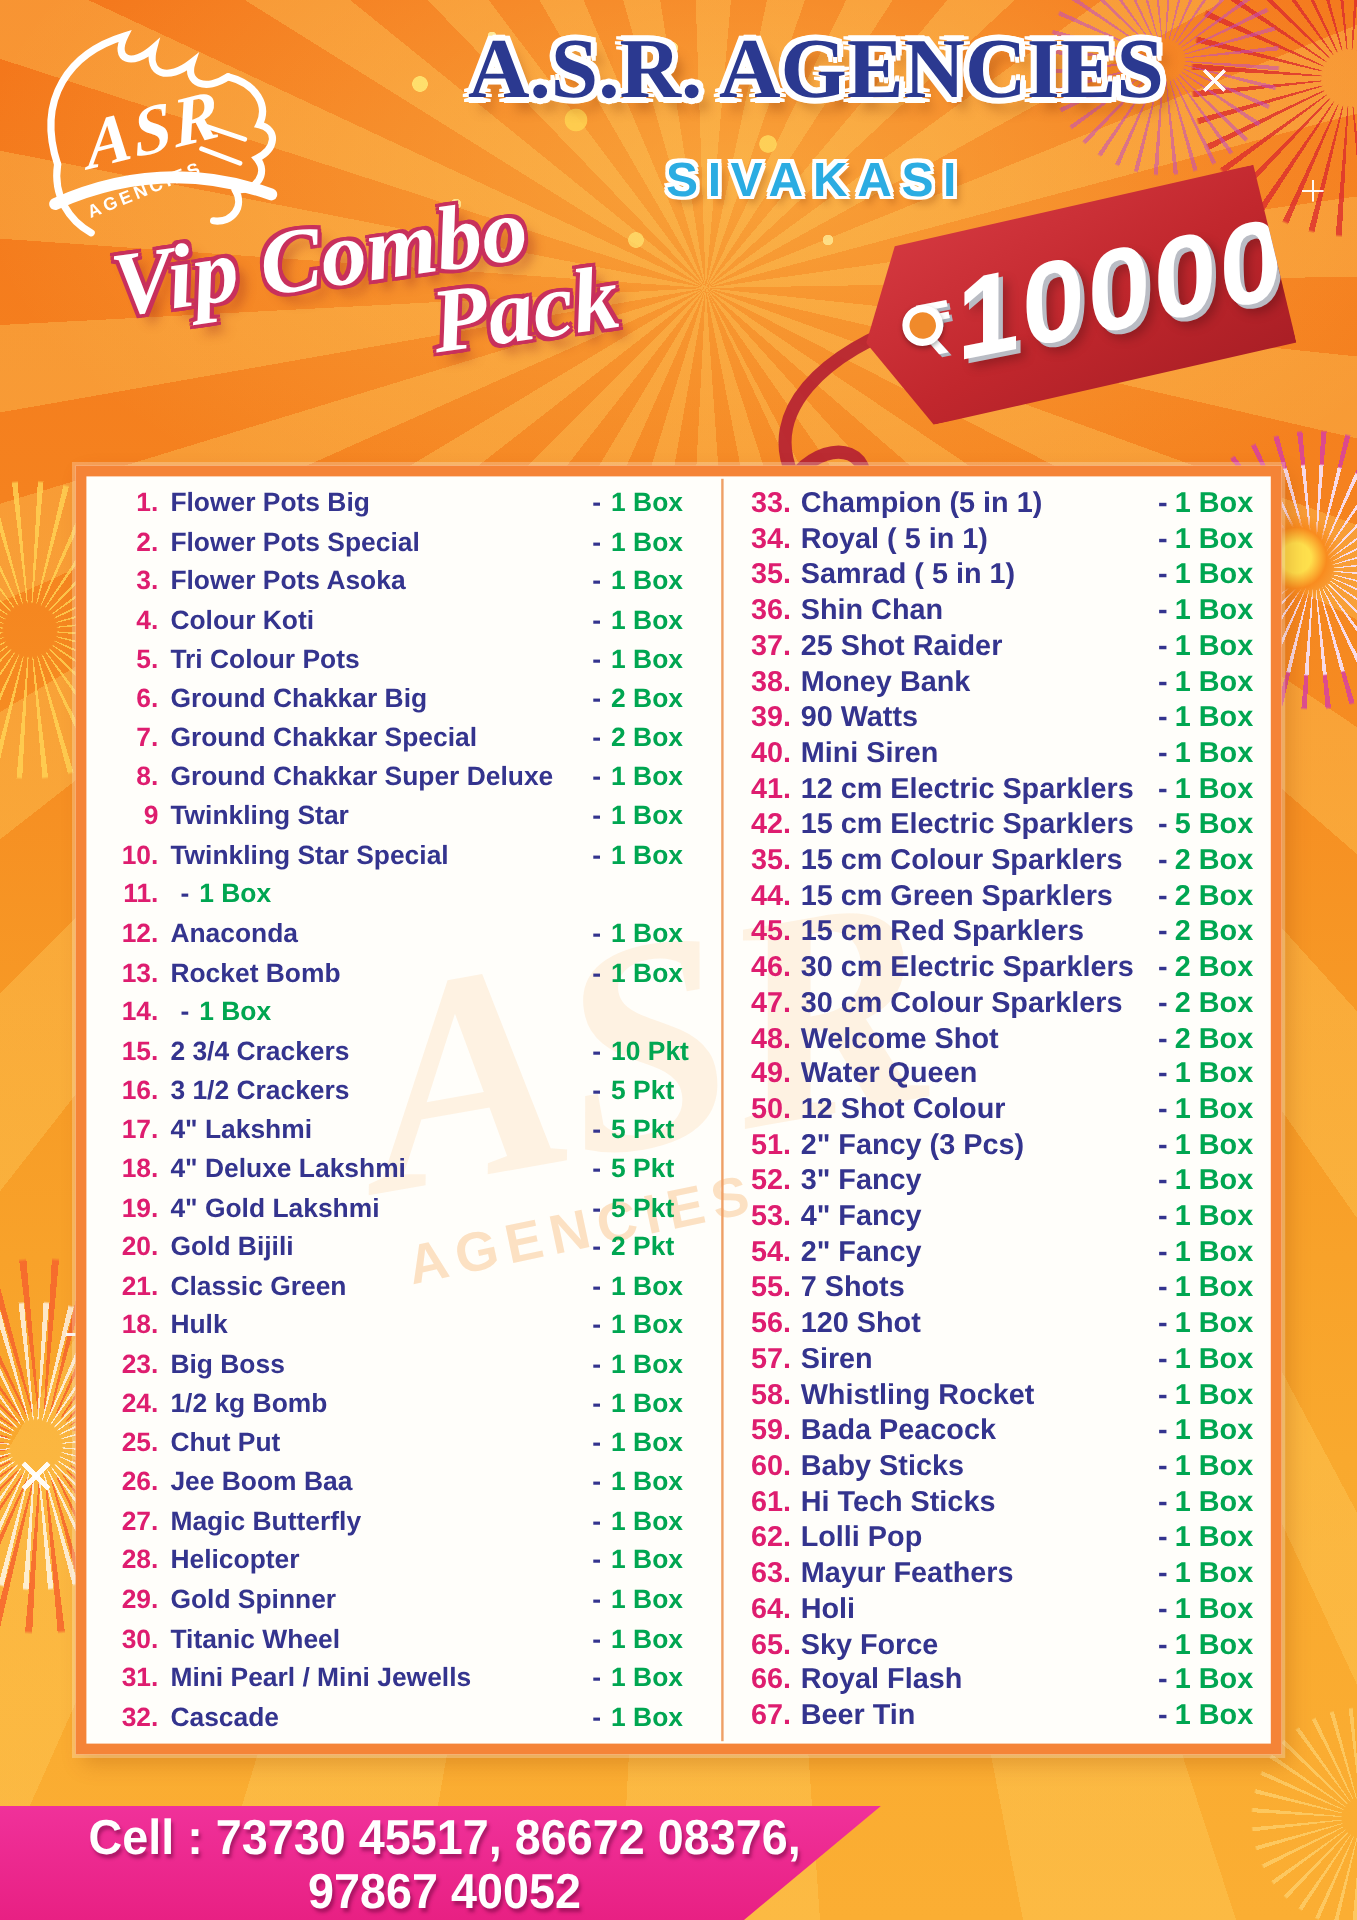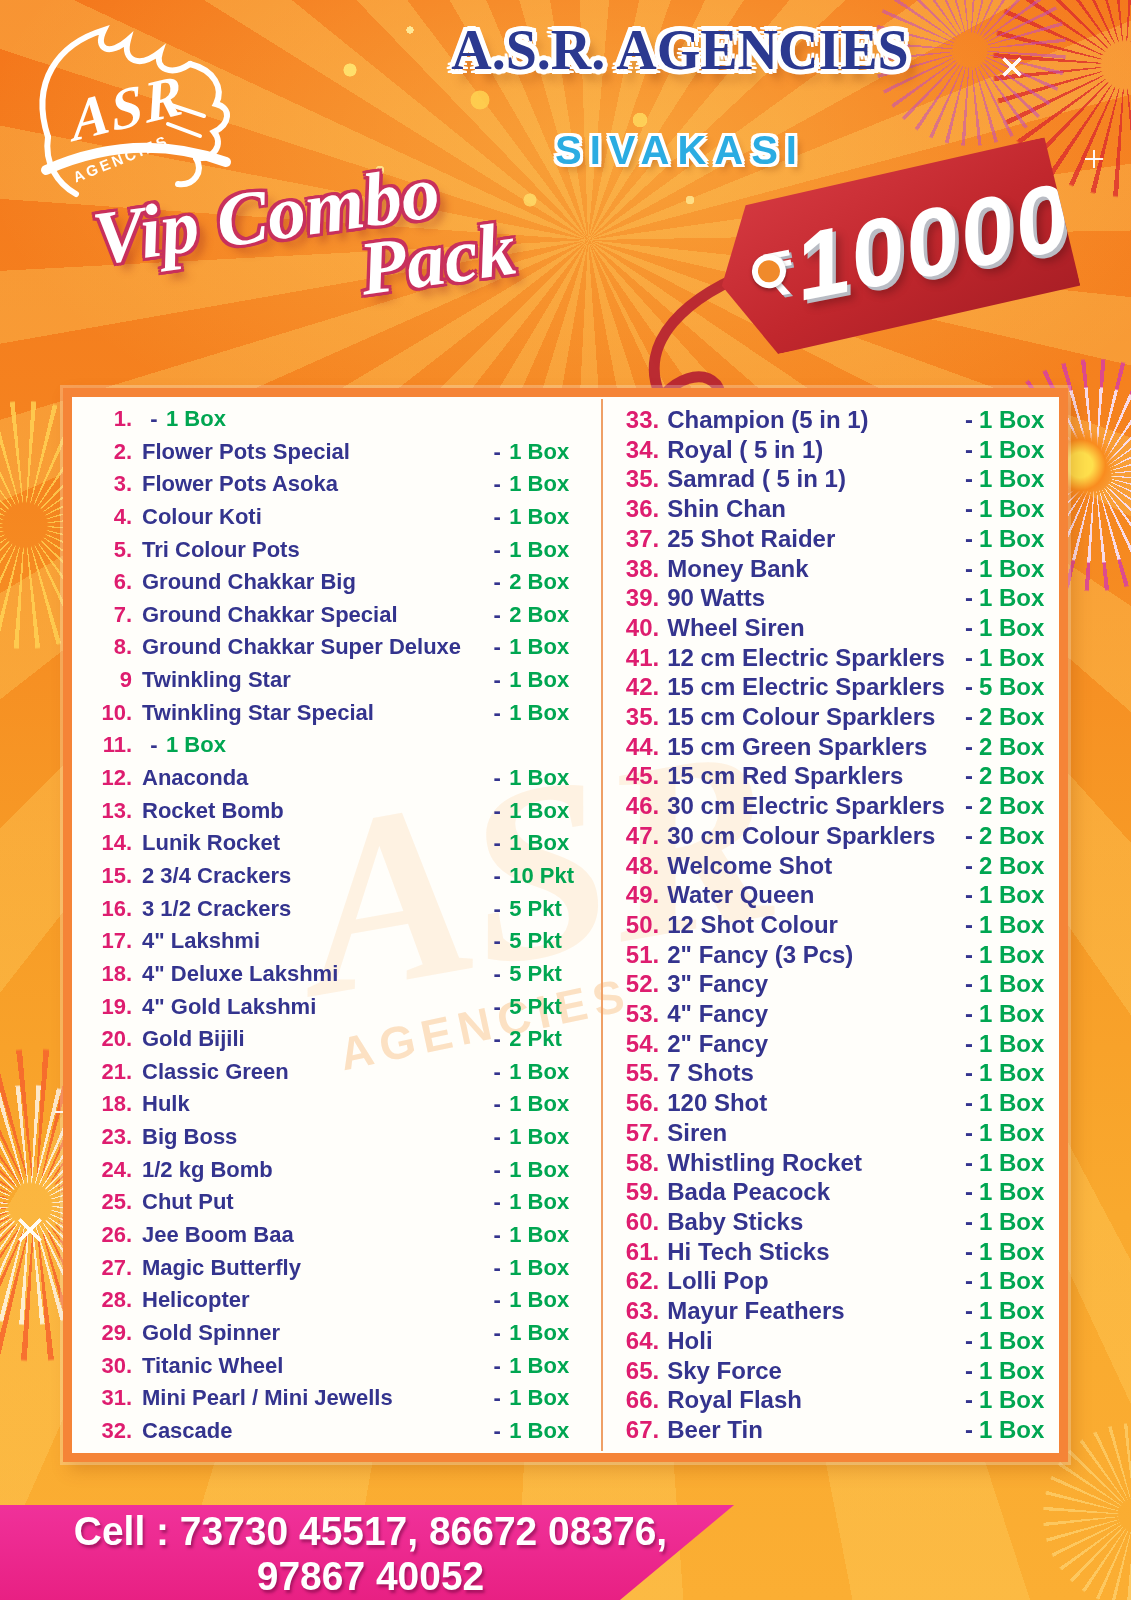--- a/index.html
+++ b/index.html
@@ -15,21 +15,21 @@
       rgba(255,205,90,0) 0 7deg, rgba(255,210,100,.33) 7deg 14deg);}
   
   .logo{position:absolute;left:18px;top:12px;width:235px;height:195px;}
   .logo svg{position:absolute;left:0;top:0;}
   .logo .asr{position:absolute;left:52px;top:62px;font-family:"Liberation Serif",serif;
     font-style:italic;font-weight:bold;font-size:58px;color:#fff;
     transform:rotate(-14deg) skewX(-8deg);letter-spacing:2px;}
   .logo .ag{position:absolute;left:52px;top:138px;font-size:15px;font-weight:bold;color:#fff;
     letter-spacing:3px;transform:rotate(-22deg);}
   .title{position:absolute;top:18px;left:235px;width:890px;text-align:center;
-    font-family:"Liberation Serif",serif;font-weight:bold;font-size:56px;color:#2B3990;
+    font-family:"Liberation Serif",serif;font-weight:bold;font-size:71px;color:#2B3990;
     text-shadow:-4px -4px 0 #fff,4px -4px 0 #fff,-4px 4px 0 #fff,4px 4px 0 #fff,
       -5px 0 0 #fff,5px 0 0 #fff,0 -5px 0 #fff,0 5px 0 #fff,8px 11px 10px rgba(120,40,0,.35);}
   .subtitle{position:absolute;top:128px;left:420px;width:520px;text-align:center;
     font-size:40px;font-weight:bold;letter-spacing:8px;color:#2BACE2;
     text-shadow:-3px -3px 0 #fff,3px -3px 0 #fff,-3px 3px 0 #fff,3px 3px 0 #fff,
       -3px 0 0 #fff,3px 0 0 #fff,0 -3px 0 #fff,0 3px 0 #fff,5px 6px 6px rgba(120,40,0,.3);}
   
   .pack{position:absolute;top:162px;left:96px;width:480px;transform:rotate(-8deg);
     font-family:"Liberation Serif",serif;font-style:italic;font-weight:bold;color:#fff;
     text-shadow:-3px -3px 0 #C8305C,3px -3px 0 #C8305C,-3px 3px 0 #C8305C,3px 3px 0 #C8305C,
@@ -155,20 +155,21 @@
     <span class="cur">₹</span>
     <span class="amt">10000</span>
   </div>
 
   <section class="panel">
     <div class="wm-asr">ASR</div>
     <div class="wm-ag">AGENCIES</div>
     <div class="col left" id="col-left">
   <div class="row">
     <span class="num">1.</span>
+    <span class="name">Flower Pots Big</span>
     <span class="dash">-</span>
     <span class="qty">1 Box</span>
   </div>
 
   <div class="row">
     <span class="num">2.</span>
     <span class="name">Flower Pots Special</span>
     <span class="dash">-</span>
     <span class="qty">1 Box</span>
   </div>
@@ -244,21 +245,20 @@
 
   <div class="row">
     <span class="num">13.</span>
     <span class="name">Rocket Bomb</span>
     <span class="dash">-</span>
     <span class="qty">1 Box</span>
   </div>
 
   <div class="row">
     <span class="num">14.</span>
-    <span class="name">Lunik Rocket</span>
     <span class="dash">-</span>
     <span class="qty">1 Box</span>
   </div>
 
   <div class="row">
     <span class="num">15.</span>
     <span class="name">2 3/4 Crackers</span>
     <span class="dash">-</span>
     <span class="qty">10 Pkt</span>
   </div>
@@ -428,21 +428,21 @@
 
   <div class="row">
     <span class="num">39.</span>
     <span class="name">90 Watts</span>
     <span class="dash">-</span>
     <span class="qty">1 Box</span>
   </div>
 
   <div class="row">
     <span class="num">40.</span>
-    <span class="name">Wheel Siren</span>
+    <span class="name">Mini Siren</span>
     <span class="dash">-</span>
     <span class="qty">1 Box</span>
   </div>
 
   <div class="row">
     <span class="num">41.</span>
     <span class="name">12 cm Electric Sparklers</span>
     <span class="dash">-</span>
     <span class="qty">1 Box</span>
   </div>

